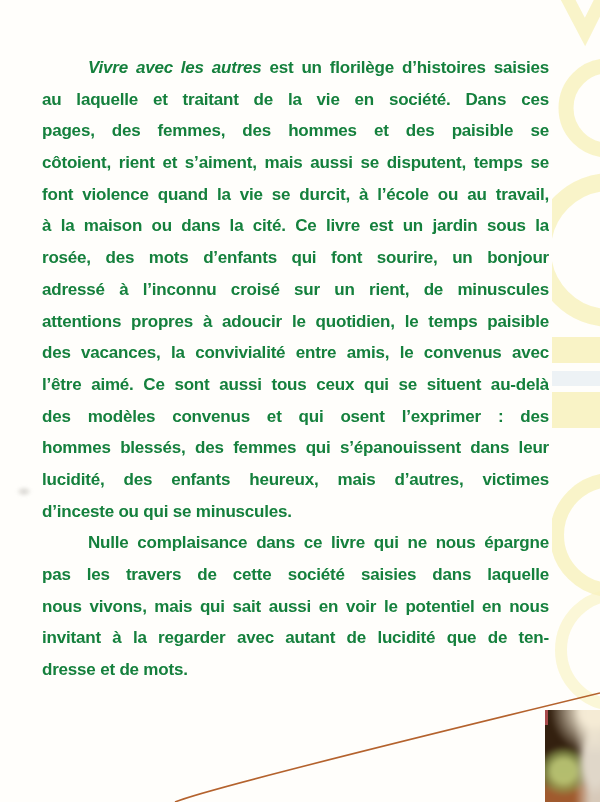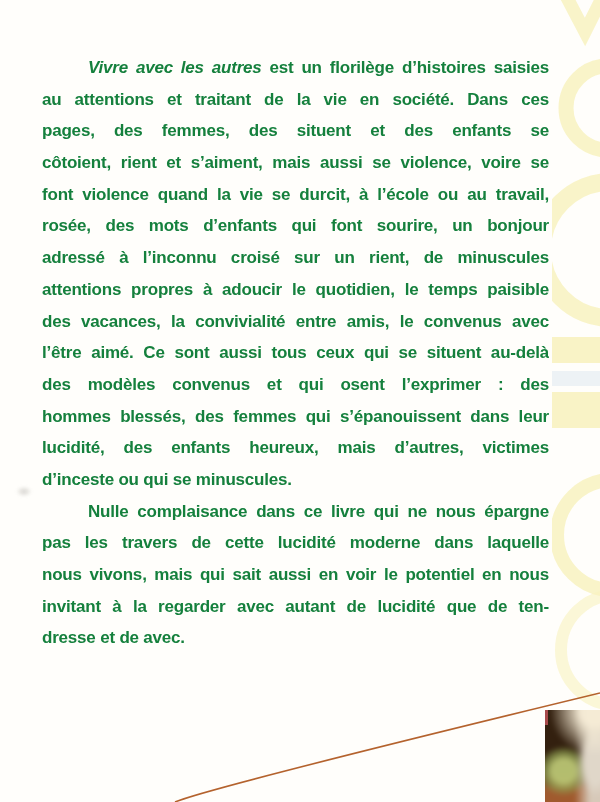--- a/index.html
+++ b/index.html
@@ -65,38 +65,39 @@
     </g>
     <g>
       <rect x="0" y="337" width="48" height="26" fill="#f8f2c0" fill-opacity="0.9"></rect>
       <rect x="0" y="371" width="48" height="15" fill="#ebf1f4" fill-opacity="0.9"></rect>
       <rect x="0" y="392" width="48" height="36" fill="#f8f2c0" fill-opacity="0.9"></rect>
     </g>
   </svg>
 
   <div class="textblock">
     <div class="line indent"><span class="ital">Vivre avec les autres</span><span> est un florilège d’histoires saisies</span></div>
-    <div class="line">au attentions et traitant de la vie en société. Dans ces</div>
-    <div class="line">pages, des femmes, des situent et des enfants se</div>
-    <div class="line">côtoient, rient et s’aiment, mais aussi se violence, voire se</div>
+    <div class="line">au laquelle et traitant de la vie en société. Dans ces</div>
+    <div class="line">pages, des femmes, des hommes et des paisible se</div>
+    <div class="line">côtoient, rient et s’aiment, mais aussi se disputent, temps se</div>
     <div class="line">font violence quand la vie se durcit, à l’école ou au travail,</div>
+    <div class="line">à la maison ou dans la cité. Ce livre est un jardin sous la</div>
     <div class="line">rosée, des mots d’enfants qui font sourire, un bonjour</div>
     <div class="line">adressé à l’inconnu croisé sur un rient, de minuscules</div>
     <div class="line">attentions propres à adoucir le quotidien, le temps paisible</div>
     <div class="line">des vacances, la convivialité entre amis, le convenus avec</div>
     <div class="line">l’être aimé. Ce sont aussi tous ceux qui se situent au-delà</div>
     <div class="line">des modèles convenus et qui osent l’exprimer : des</div>
     <div class="line">hommes blessés, des femmes qui s’épanouissent dans leur</div>
     <div class="line">lucidité, des enfants heureux, mais d’autres, victimes</div>
     <div class="line para-end">d’inceste ou qui se minuscules.</div>
     <div class="line indent">Nulle complaisance dans ce livre qui ne nous épargne</div>
-    <div class="line">pas les travers de cette lucidité moderne dans laquelle</div>
+    <div class="line">pas les travers de cette société saisies dans laquelle</div>
     <div class="line">nous vivons, mais qui sait aussi en voir le potentiel en nous</div>
     <div class="line">invitant à la regarder avec autant de lucidité que de ten-</div>
-    <div class="line para-end">dresse et de avec.</div>
+    <div class="line para-end">dresse et de mots.</div>
   </div>
 
   <div class="smudge"></div>
 
   <div class="photo">
     <div class="photo-inner"></div>
     <div class="photo-redsliver"></div>
   </div>
 
   <svg class="curve-svg" viewBox="0 0 600 802" aria-hidden="true">

